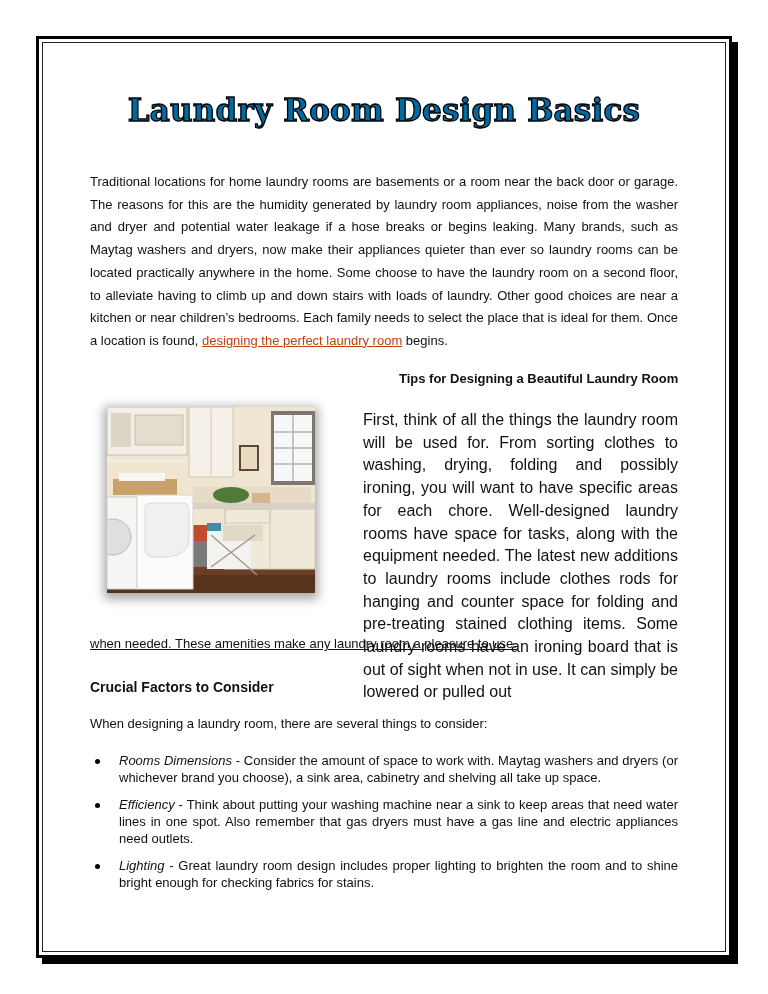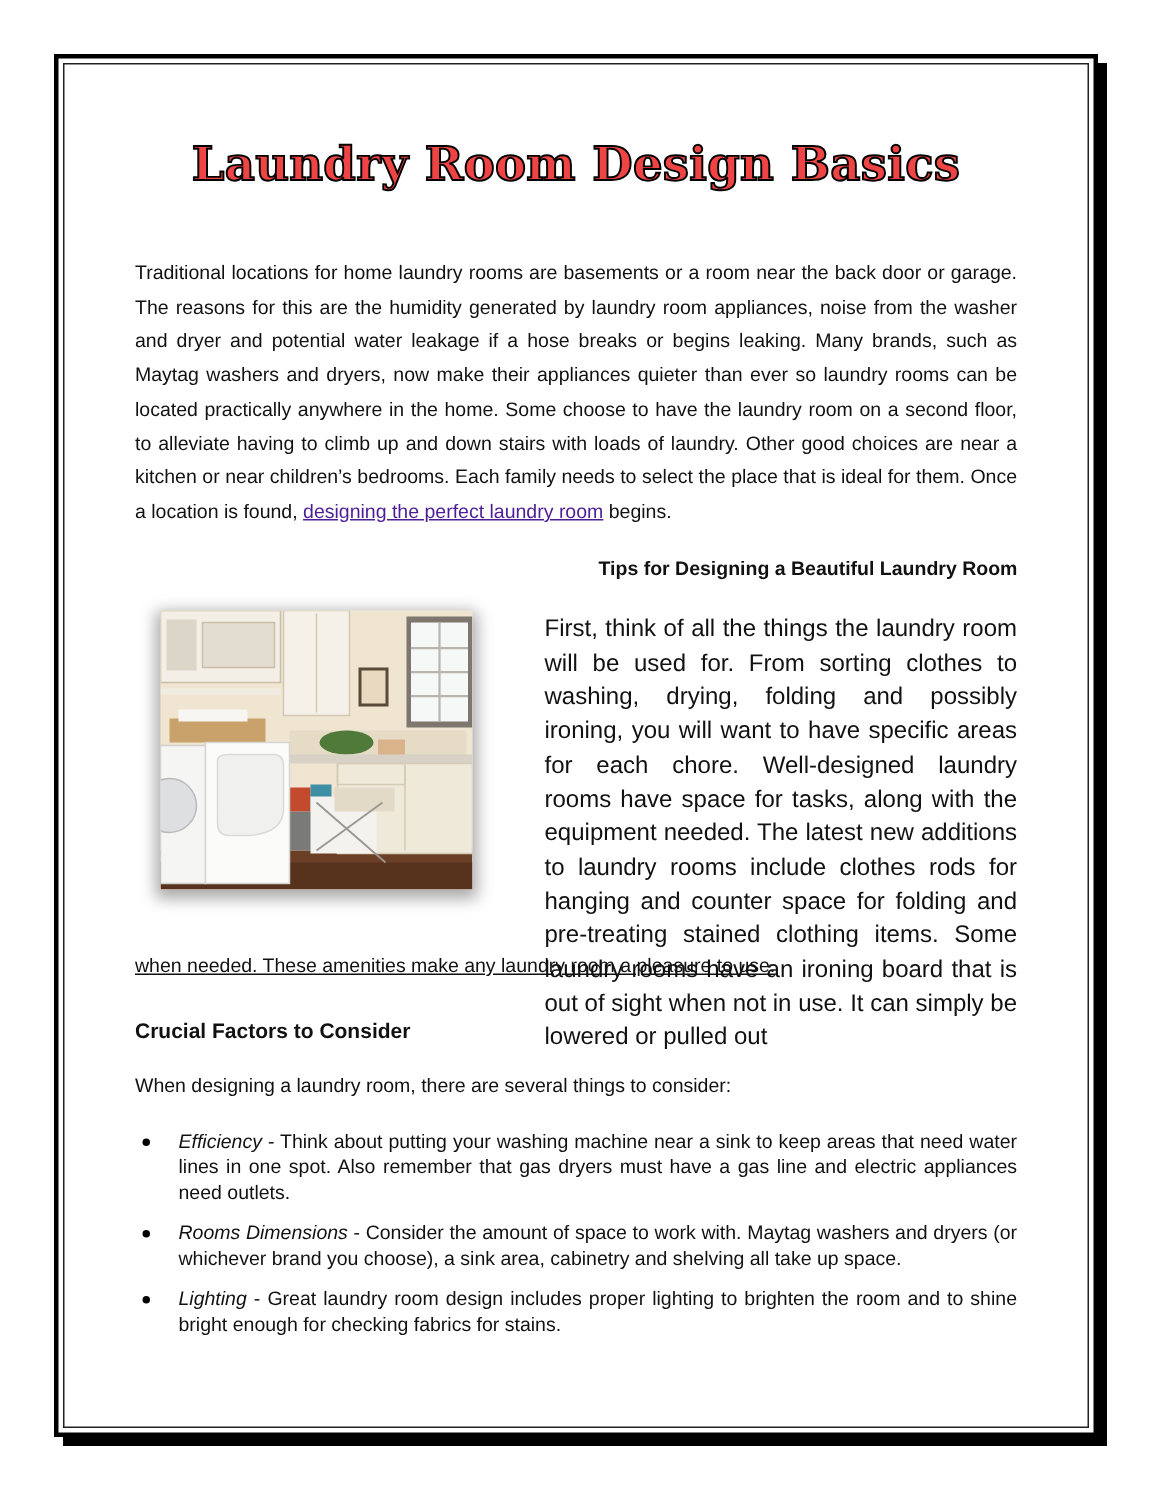--- a/index.html
+++ b/index.html
@@ -5,25 +5,25 @@
   html, body { margin: 0; padding: 0; background: #ffffff; }
   body { width: 768px; height: 994px; position: relative; overflow: hidden; font-family: "Liberation Sans", "DejaVu Sans", sans-serif; color: #111; }
 
   
   .frame-shadow { position: absolute; left: 42px; top: 42px; width: 696px; height: 922px; background: #000; }
   .frame-outer { position: absolute; left: 36px; top: 36px; width: 690px; height: 916px; background: #fff; border: 3px solid #000; }
   .frame-inner { position: absolute; left: 3px; top: 3px; right: 3px; bottom: 3px; border: 1px solid #222; }
 
   .title { position: absolute; left: 0; width: 768px; top: 92px; text-align: center;
            font-family: "DejaVu Serif", "Liberation Serif", serif; font-weight: bold;
-           font-size: 31px; letter-spacing: 0.2px; color: #ef4444;
+           font-size: 31px; letter-spacing: 0.2px; color: #0369a1;
            -webkit-text-stroke: 1.3px #000; }
 
   .para { position: absolute; left: 90px; width: 588px; font-size: 13px; line-height: 22.7px; text-align: justify; }
-  .para a { color: #4c1d95; text-decoration: underline; }
+  .para a { color: #c2410c; text-decoration: underline; }
 
   .p1 { top: 171px; }
 
   .tips-heading { position: absolute; left: 363px; top: 371px; font-size: 13px; font-weight: bold; margin-left: 36px; }
   .tips-body { position: absolute; left: 363px; width: 315px; top: 409px; font-size: 16px; line-height: 22.7px; text-align: justify; }
   .tips-tail { position: absolute; left: 90px; top: 636px; font-size: 13px; text-decoration: underline; }
 
   .photo { position: absolute; left: 107px; top: 407px; width: 208px; height: 186px; overflow: hidden;
            box-shadow: 0 3px 10px 3px rgba(0,0,0,0.35); background: #efe6d4; }
 
@@ -106,21 +106,21 @@
 </div>
 
 <div class="tips-body">First, think of all the things the laundry room will be used for. From sorting clothes to washing, drying, folding and possibly ironing, you will want to have specific areas for each chore. Well-designed laundry rooms have space for tasks, along with the equipment needed. The latest new additions to laundry rooms include clothes rods for hanging and counter space for folding and pre-treating stained clothing items. Some laundry rooms have an ironing board that is out of sight when not in use. It can simply be lowered or pulled out</div>
 <div class="tips-tail">when needed. These amenities make any laundry room a pleasure to use.</div>
 
 <div class="crucial">Crucial Factors to Consider</div>
 <div class="when">When designing a laundry room, there are several things to consider:</div>
 
 <ul class="bullets">
   <li>
-    <span class="dot"></span><span class="term">Efficiency</span><span> - Think about putting your washing machine near a sink to keep areas that need water lines in one spot. Also remember that gas dryers must have a gas line and electric appliances need outlets.</span>
+    <span class="dot"></span><span class="term">Rooms Dimensions</span><span> - Consider the amount of space to work with. Maytag washers and dryers (or whichever brand you choose), a sink area, cabinetry and shelving all take up space.</span>
   </li>
   <li>
-    <span class="dot"></span><span class="term">Rooms Dimensions</span><span> - Consider the amount of space to work with. Maytag washers and dryers (or whichever brand you choose), a sink area, cabinetry and shelving all take up space.</span>
+    <span class="dot"></span><span class="term">Efficiency</span><span> - Think about putting your washing machine near a sink to keep areas that need water lines in one spot. Also remember that gas dryers must have a gas line and electric appliances need outlets.</span>
   </li>
   <li>
     <span class="dot"></span><span class="term">Lighting</span><span> - Great laundry room design includes proper lighting to brighten the room and to shine bright enough for checking fabrics for stains.</span>
   </li>
 </ul>
 
 </body></html>

